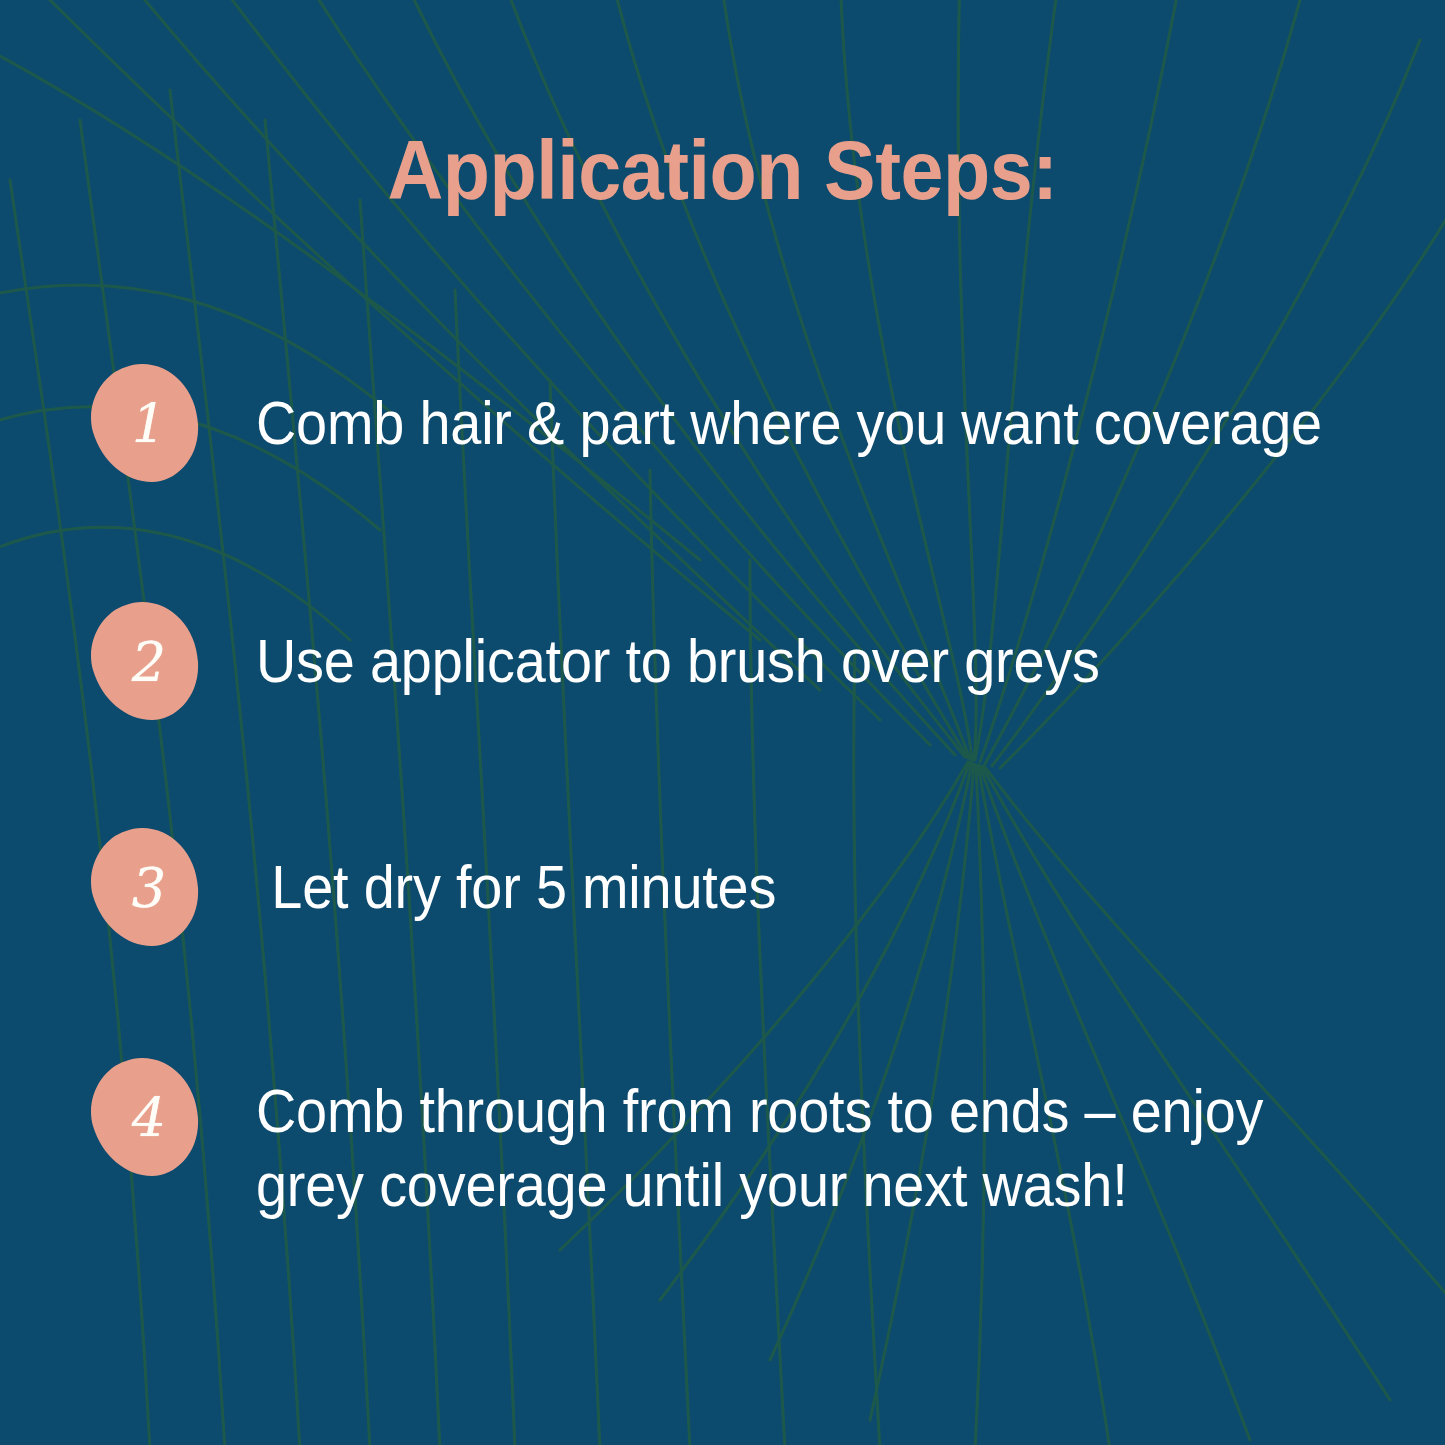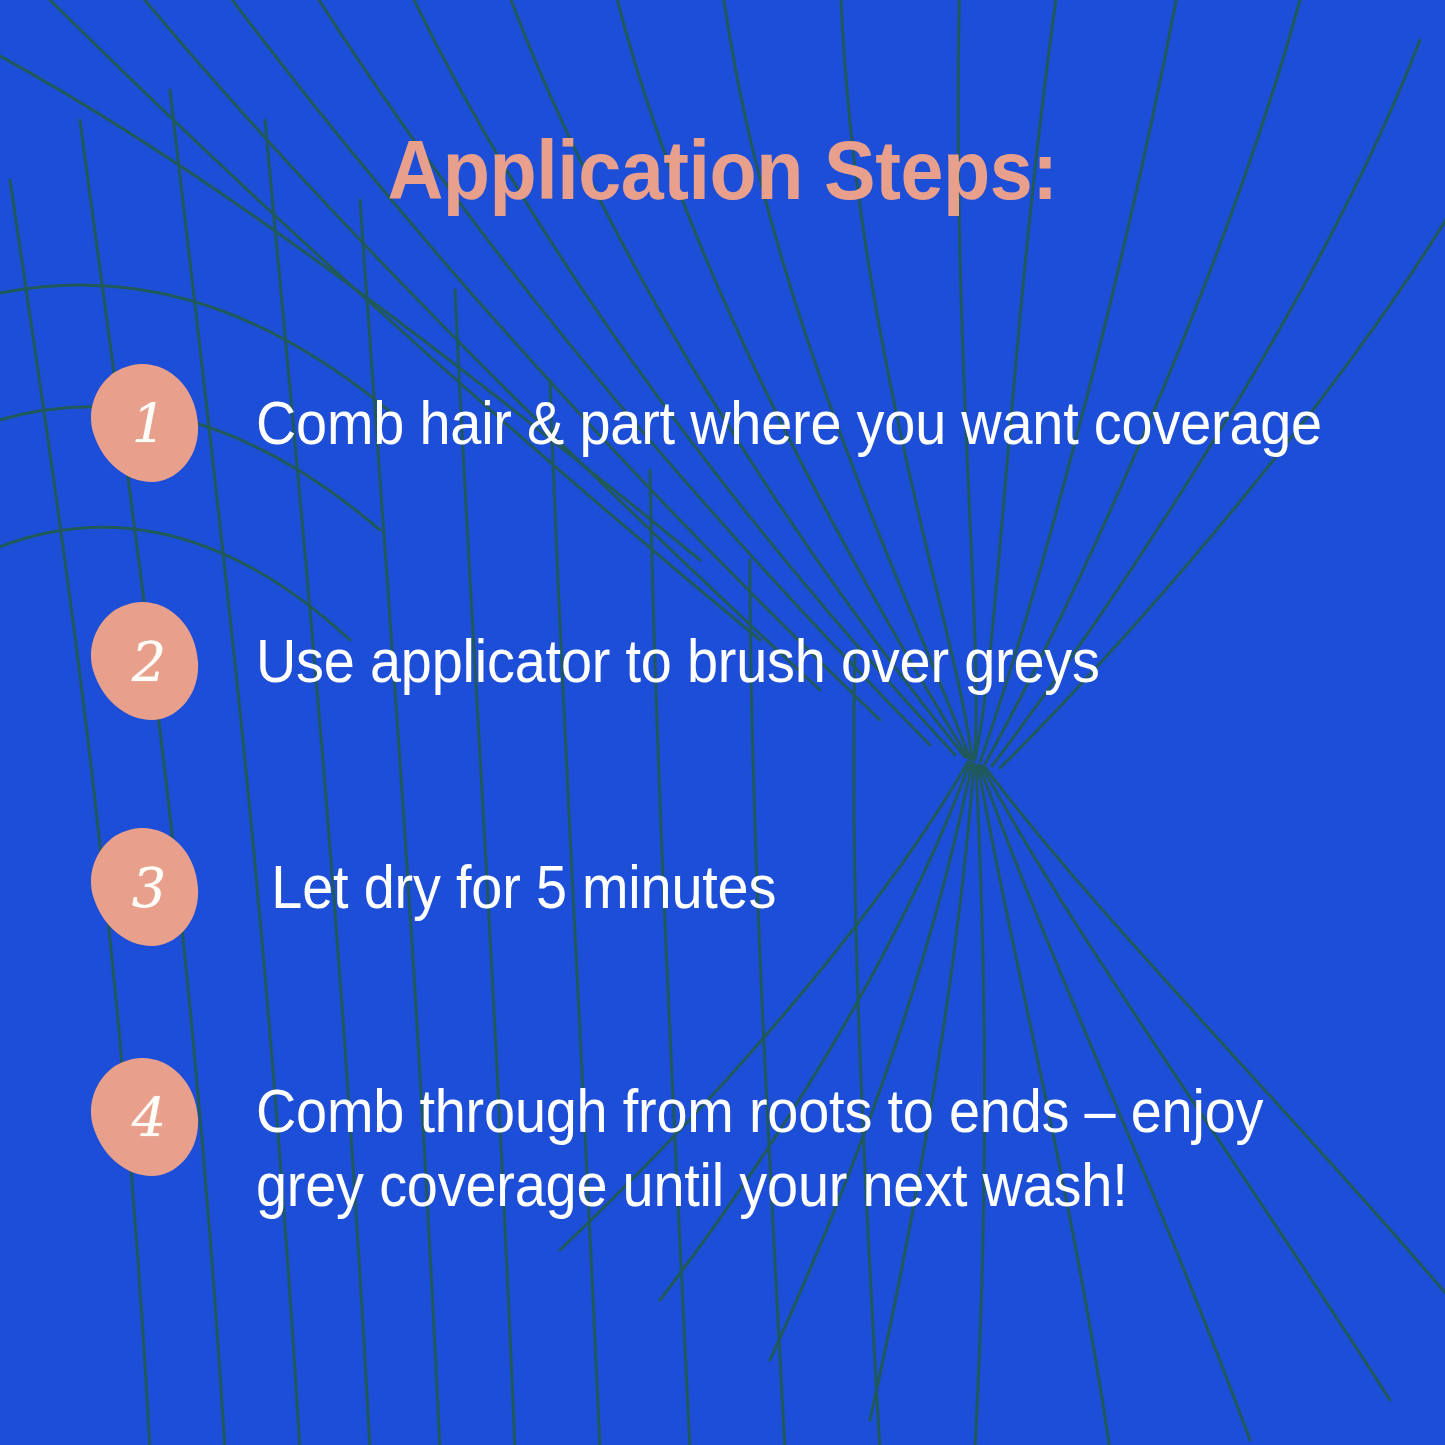--- a/index.html
+++ b/index.html
@@ -10,21 +10,21 @@
     width: 1445px;
     height: 1445px;
     overflow: hidden;
     font-family: "Liberation Sans", sans-serif;
   }
 
   #poster {
     position: relative;
     width: 1445px;
     height: 1445px;
-    background: #1d4ed8;
+    background: #0c4a6e;
     overflow: hidden;
   }
 
   
   #leaf-veins {
     position: absolute;
     inset: 0;
     width: 1445px;
     height: 1445px;
     pointer-events: none;

